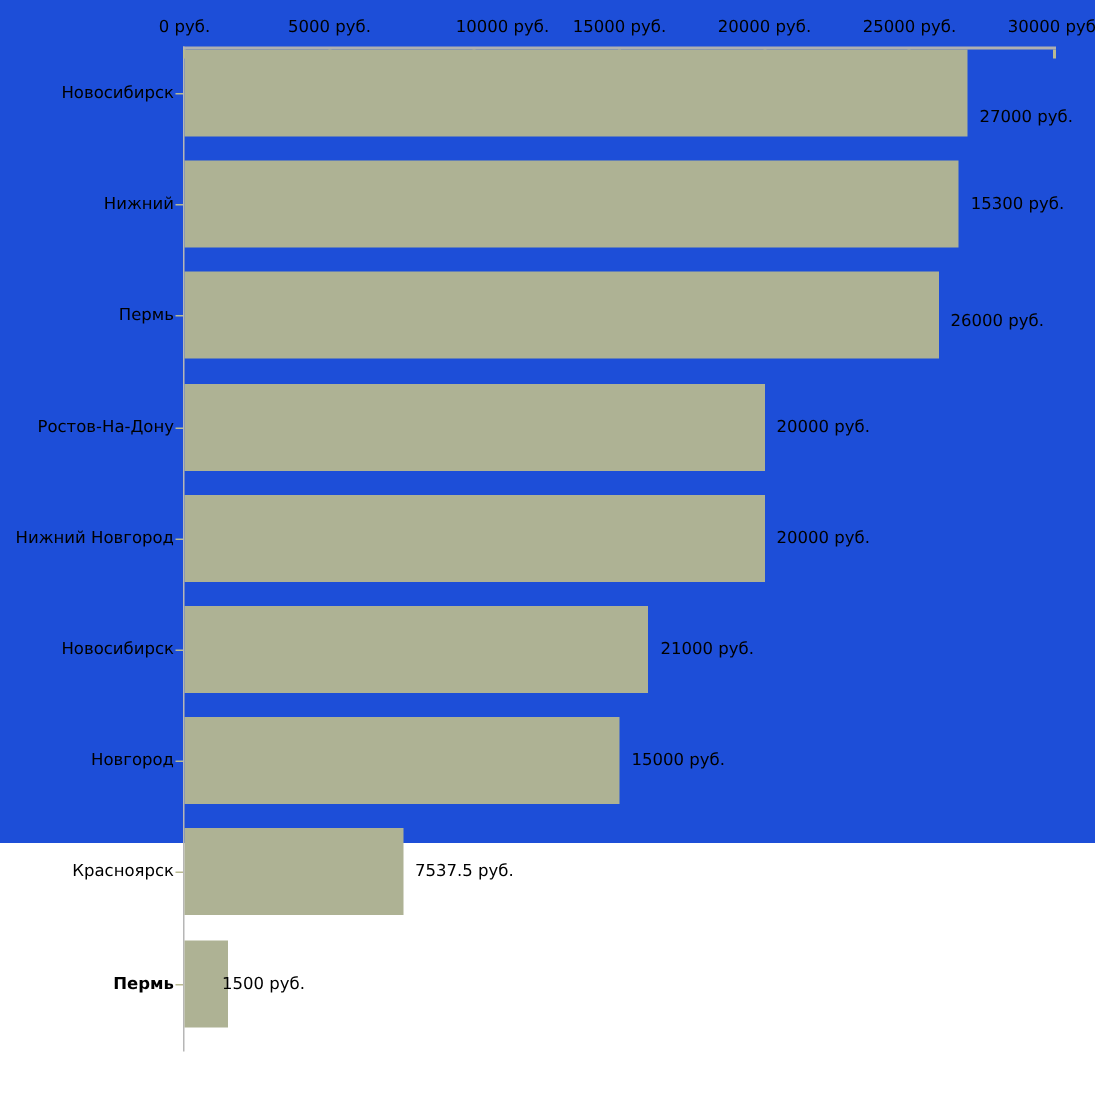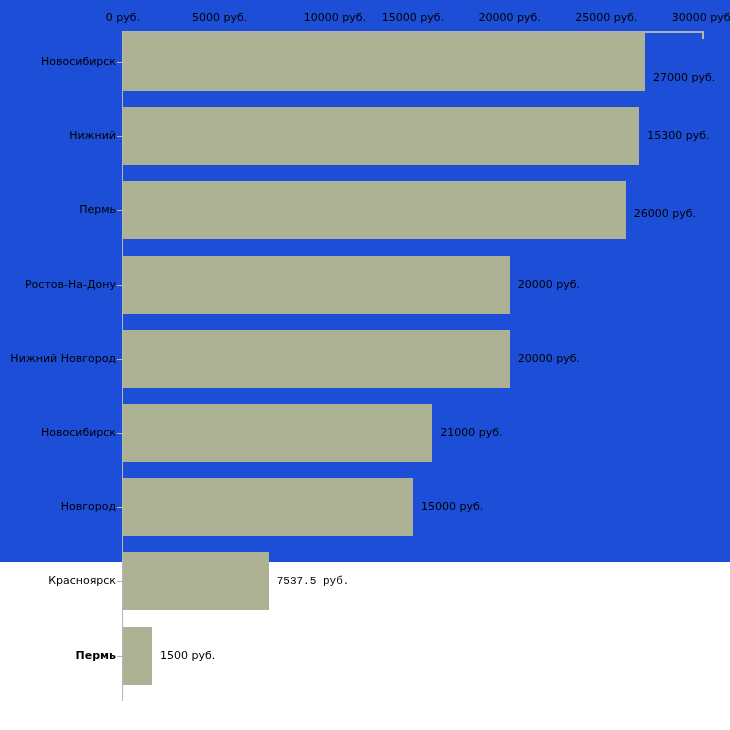--- a/index.html
+++ b/index.html
@@ -144,18 +144,18 @@
       <div class="bar-value" style="left: 633.667px; top: 214px;">26000 руб.</div>
       <div class="bar" style="top: 255.6px; height: 58px; width: 386.667px; background: rgb(174, 178, 148);"></div>
       <div class="bar-value" style="left: 517.667px; top: 284.6px;">20000 руб.</div>
       <div class="bar" style="top: 329.8px; height: 58px; width: 386.667px; background: rgb(174, 178, 148);"></div>
       <div class="bar-value" style="left: 517.667px; top: 358.8px;">20000 руб.</div>
       <div class="bar" style="top: 404px; height: 58px; width: 309.333px; background: rgb(174, 178, 148);"></div>
       <div class="bar-value" style="left: 440.333px; top: 433px;">21000 руб.</div>
       <div class="bar" style="top: 478.2px; height: 58px; width: 290px; background: rgb(174, 178, 148);"></div>
       <div class="bar-value" style="left: 421px; top: 507.2px;">15000 руб.</div>
       <div class="bar" style="top: 552.4px; height: 58px; width: 145.725px; background: rgb(174, 178, 148);"></div>
-      <div class="bar-value" style="left: 276.725px; top: 581.4px; font-family: Liberation Mono, monospace;">7537.5 руб.</div>
+      <div class="bar-value" style="left: 276.725px; top: 581.4px;">7537.5 руб.</div>
       <div class="bar" style="top: 626.6px; height: 58px; width: 29px; background: rgb(174, 178, 148);"></div>
-      <div class="bar-value" style="left: 160px; top: 655.6px;">1500 руб.</div>
+      <div class="bar-value" style="left: 148px; top: 655.6px;">1500 руб.</div>
     </div>
 
 </div>
 
 </body></html>

